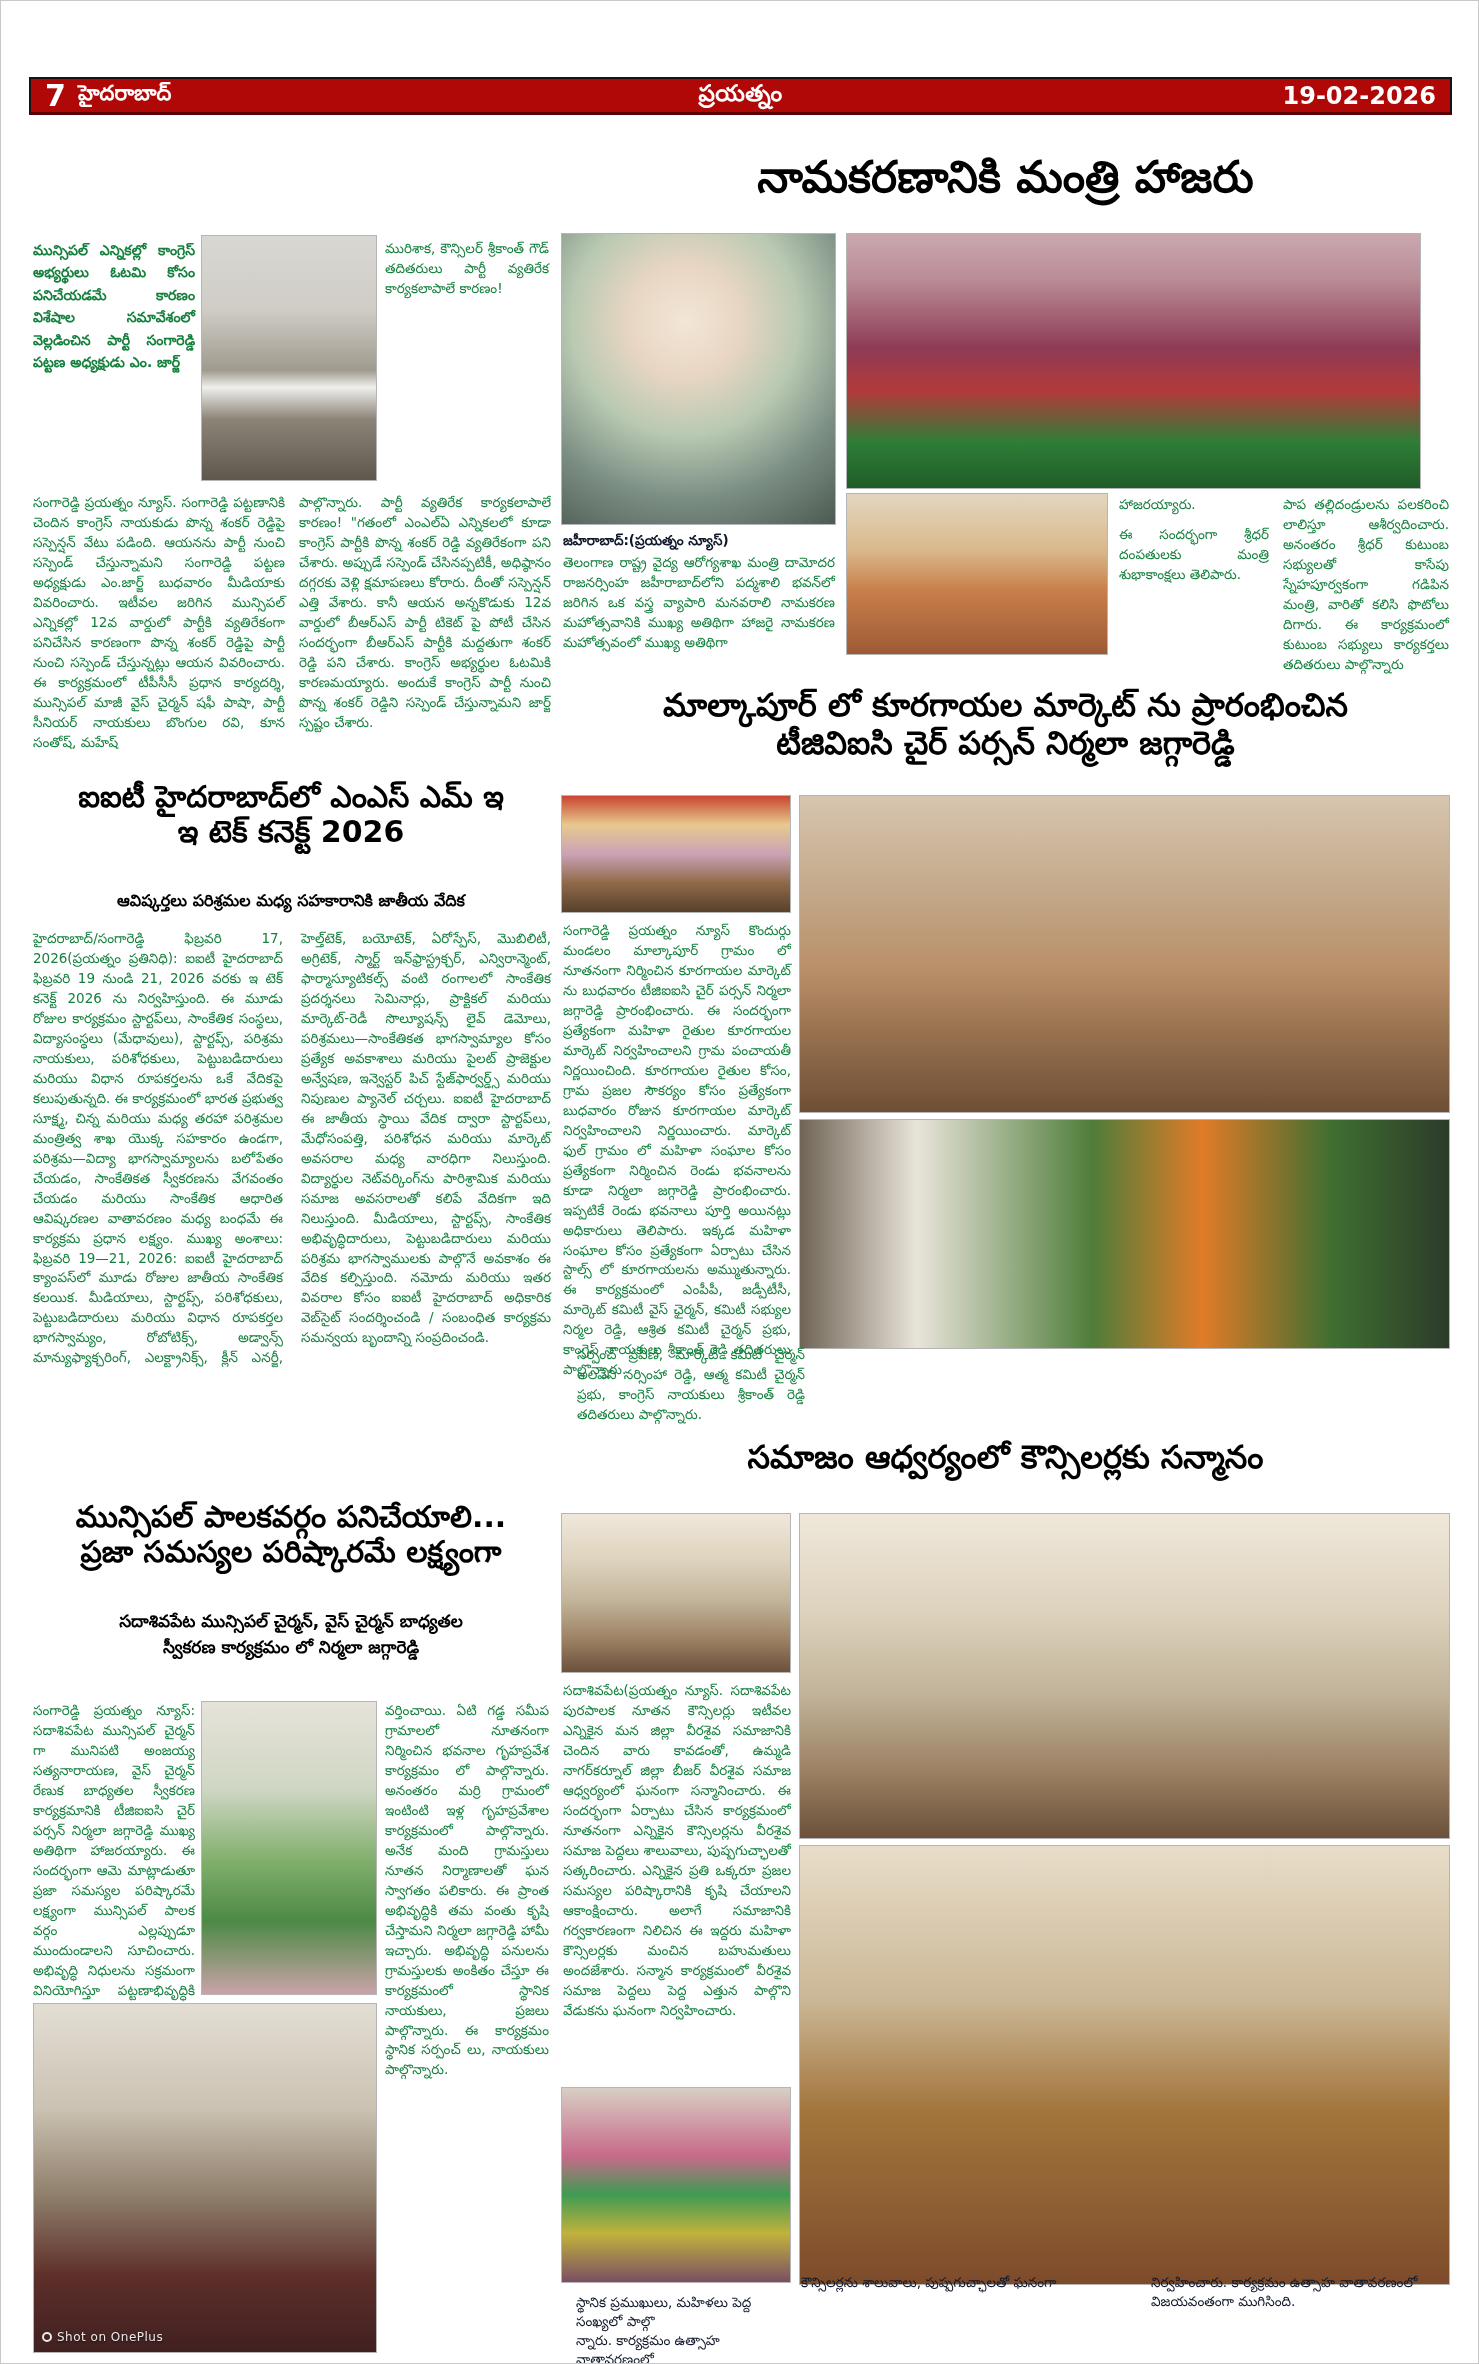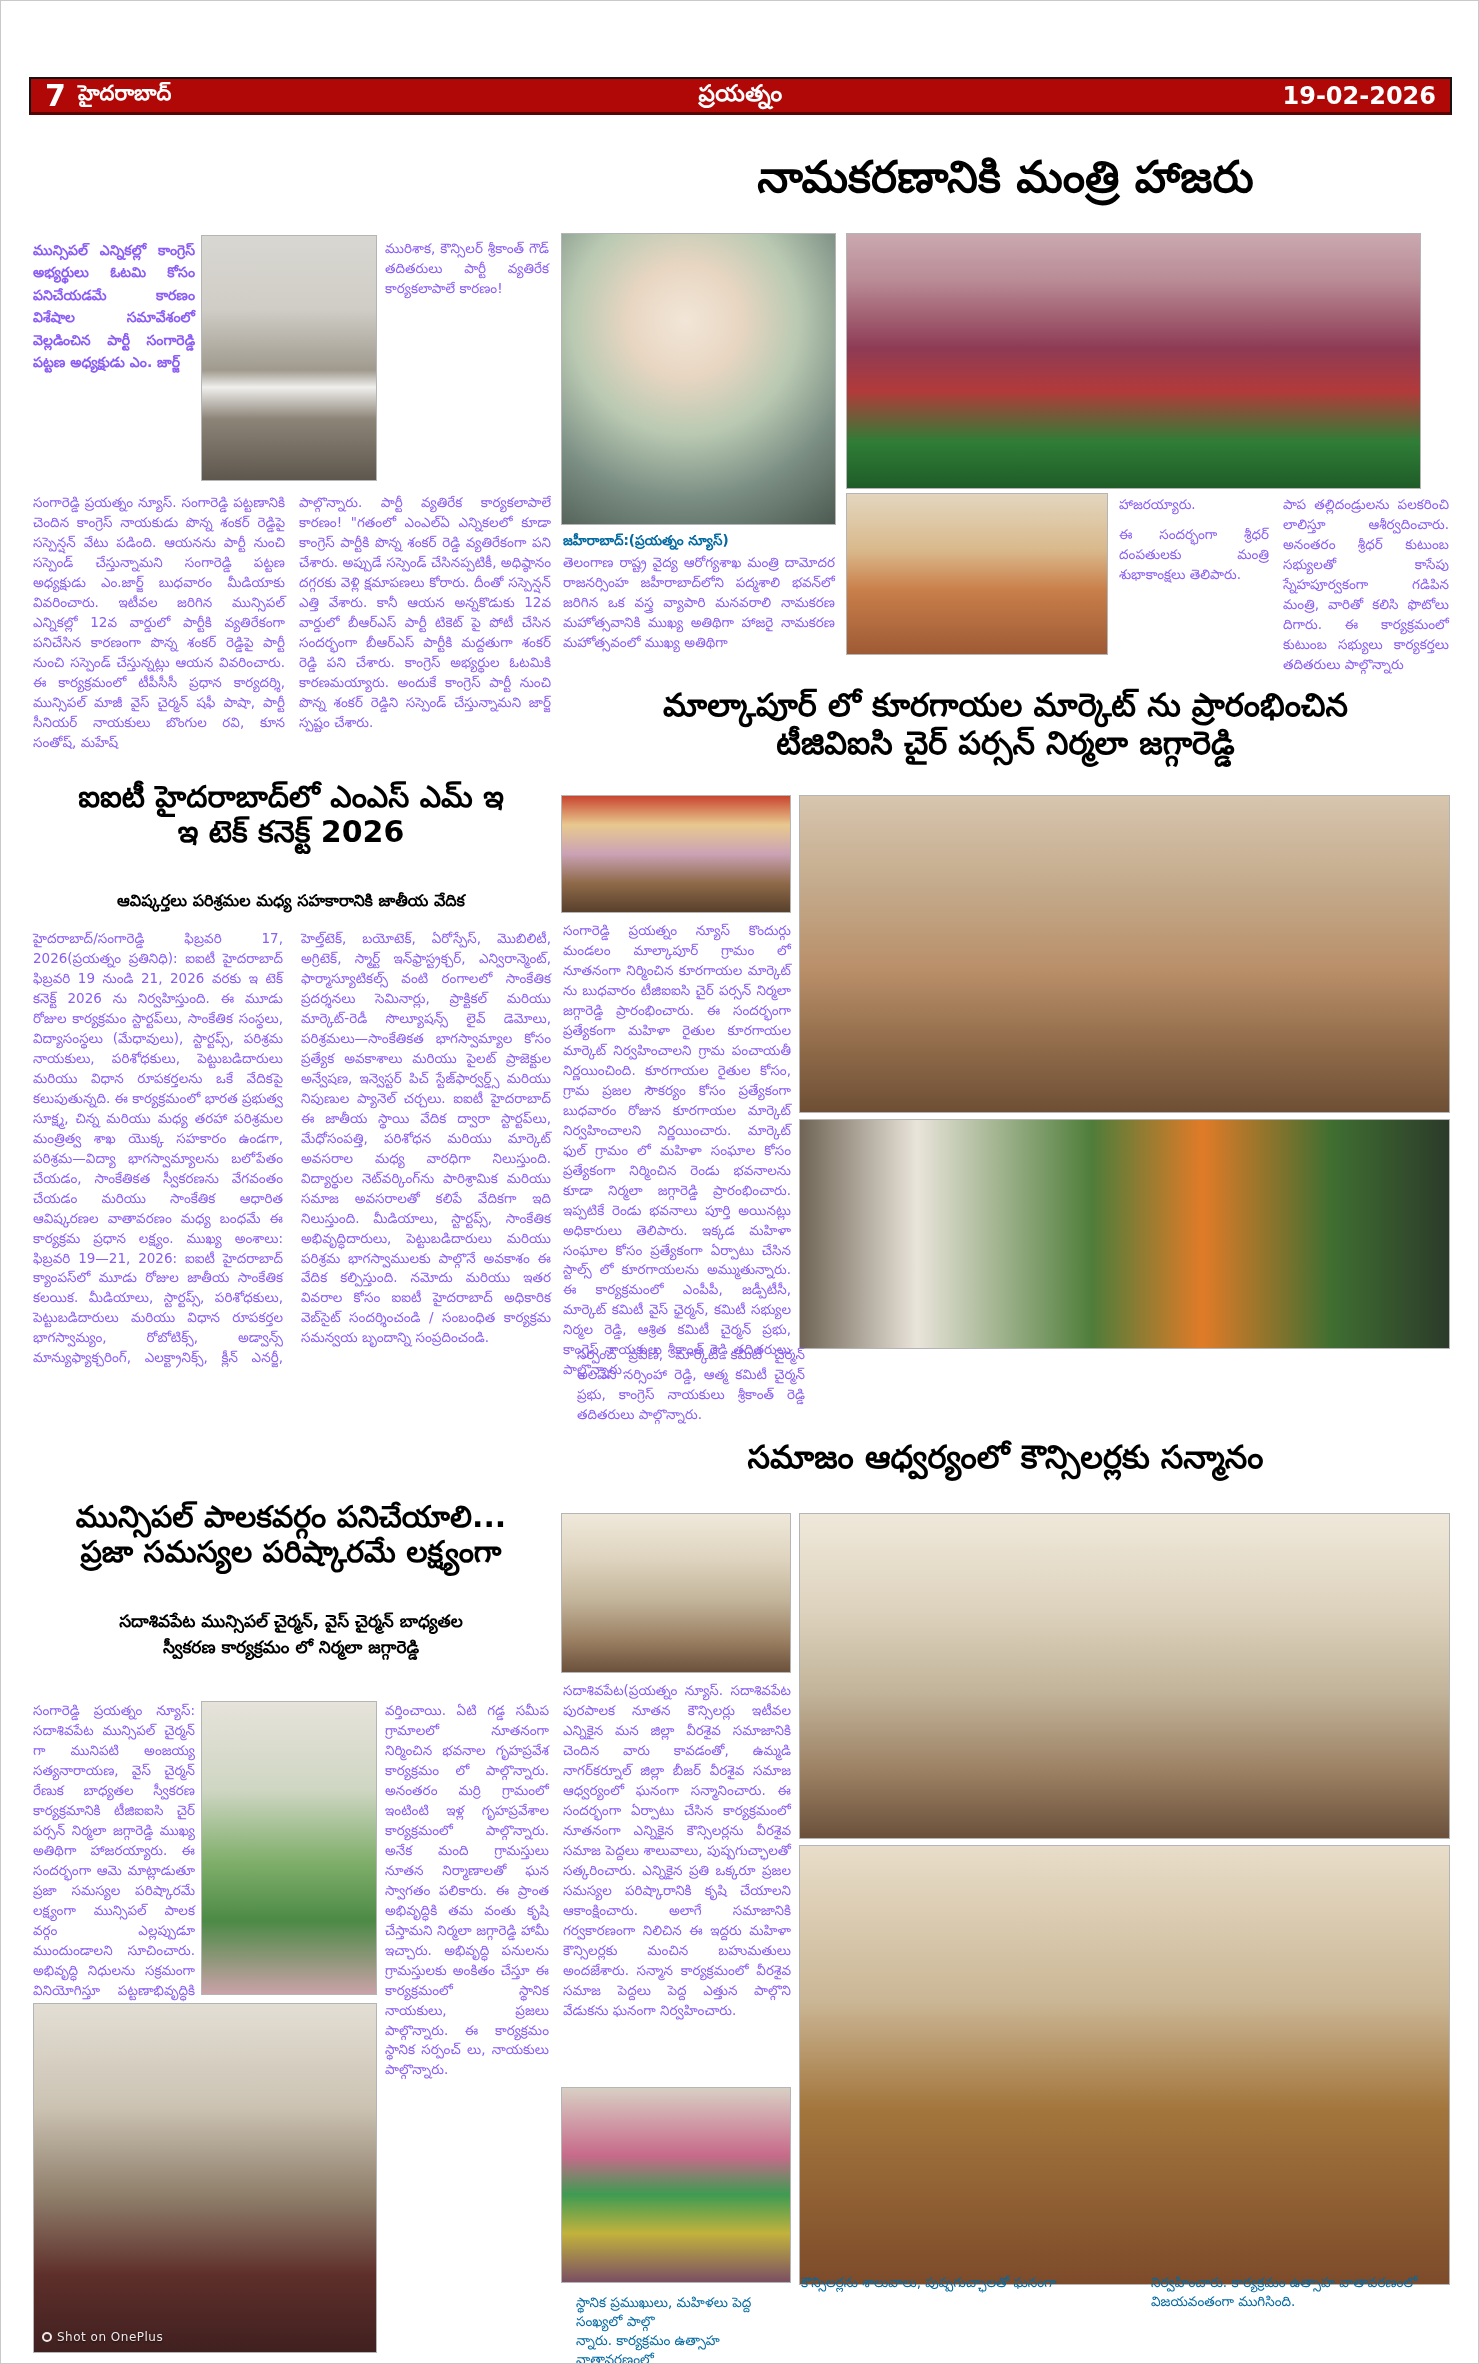--- a/index.html
+++ b/index.html
@@ -19,23 +19,23 @@
   .hdr .pgnum { font-size:30px; font-weight:bold; margin-left:14px; line-height:1; }
   .hdr .edition { font-size:21px; font-weight:bold; margin-left:12px; }
   .hdr .masthead { position:absolute; left:0; right:0; text-align:center; font-size:23px; font-weight:bold; letter-spacing:.5px; }
   .hdr .pdate { margin-left:auto; margin-right:14px; font-size:24px; font-weight:bold; z-index:1; }
   
   .headline { position:absolute; text-align:center; font-weight:bold; color:#000; line-height:1.18; }
   .h-small { font-size:30px; }
   .h-big   { font-size:44px; }
   .h-mid   { font-size:32px; }
   .subhead { position:absolute; text-align:center; font-weight:bold; color:#000; line-height:1.5; }
-  .body-txt { position:absolute; font-size:13.5px; line-height:1.48; text-align:justify; color:#8b5cf6; }
+  .body-txt { position:absolute; font-size:13.5px; line-height:1.48; text-align:justify; color:#15803d; }
   .standfirst { font-weight:bold; font-size:14px; line-height:1.6; text-align:justify; }
-  .caption { position:absolute; font-size:13.5px; line-height:1.4; color:#0369a1; }
+  .caption { position:absolute; font-size:13.5px; line-height:1.4; color:#0f172a; }
   .twocol { column-count:2; column-gap:18px; }
   
   .photo { position:absolute; border:1px solid #b5b5b5; overflow:hidden; }
   .ph-hall      { background:linear-gradient(180deg,#d9d7d1 0%,#cfcdc6 30%,#a09a8e 55%,#efefed 62%,#8d8478 75%,#5e574d 100%); }
   .ph-portrait  { background:radial-gradient(circle at 45% 30%, #f2e6d8 0%, #e8d6c2 22%, #b9c9b2 45%, #7c8f84 70%, #4c5a52 100%); }
   .ph-stage     { background:linear-gradient(180deg,#caa8b0 0%,#b98c96 18%,#8e3b55 45%,#b23a3a 62%,#2f7d36 82%,#1f5c28 100%); }
   .ph-garland   { background:linear-gradient(180deg,#e3d6bf 0%,#d9b98c 35%,#c97f4a 60%,#9e5a35 100%); }
   .ph-ribbon    { background:linear-gradient(180deg,#d7c5ae 0%,#c3a98a 30%,#b98f69 55%,#8f6a49 80%,#6e4f35 100%); }
   .ph-veg       { background:linear-gradient(90deg,#6f6455 0%,#e9e4da 18%,#4f7d3a 45%,#e07b28 62%,#3f6e31 82%,#2c3b2a 100%); }
   .ph-temple    { background:linear-gradient(180deg,#efe8da 0%,#ddd2bd 30%,#c2b49a 55%,#9b7f62 80%,#6b513c 100%); }

